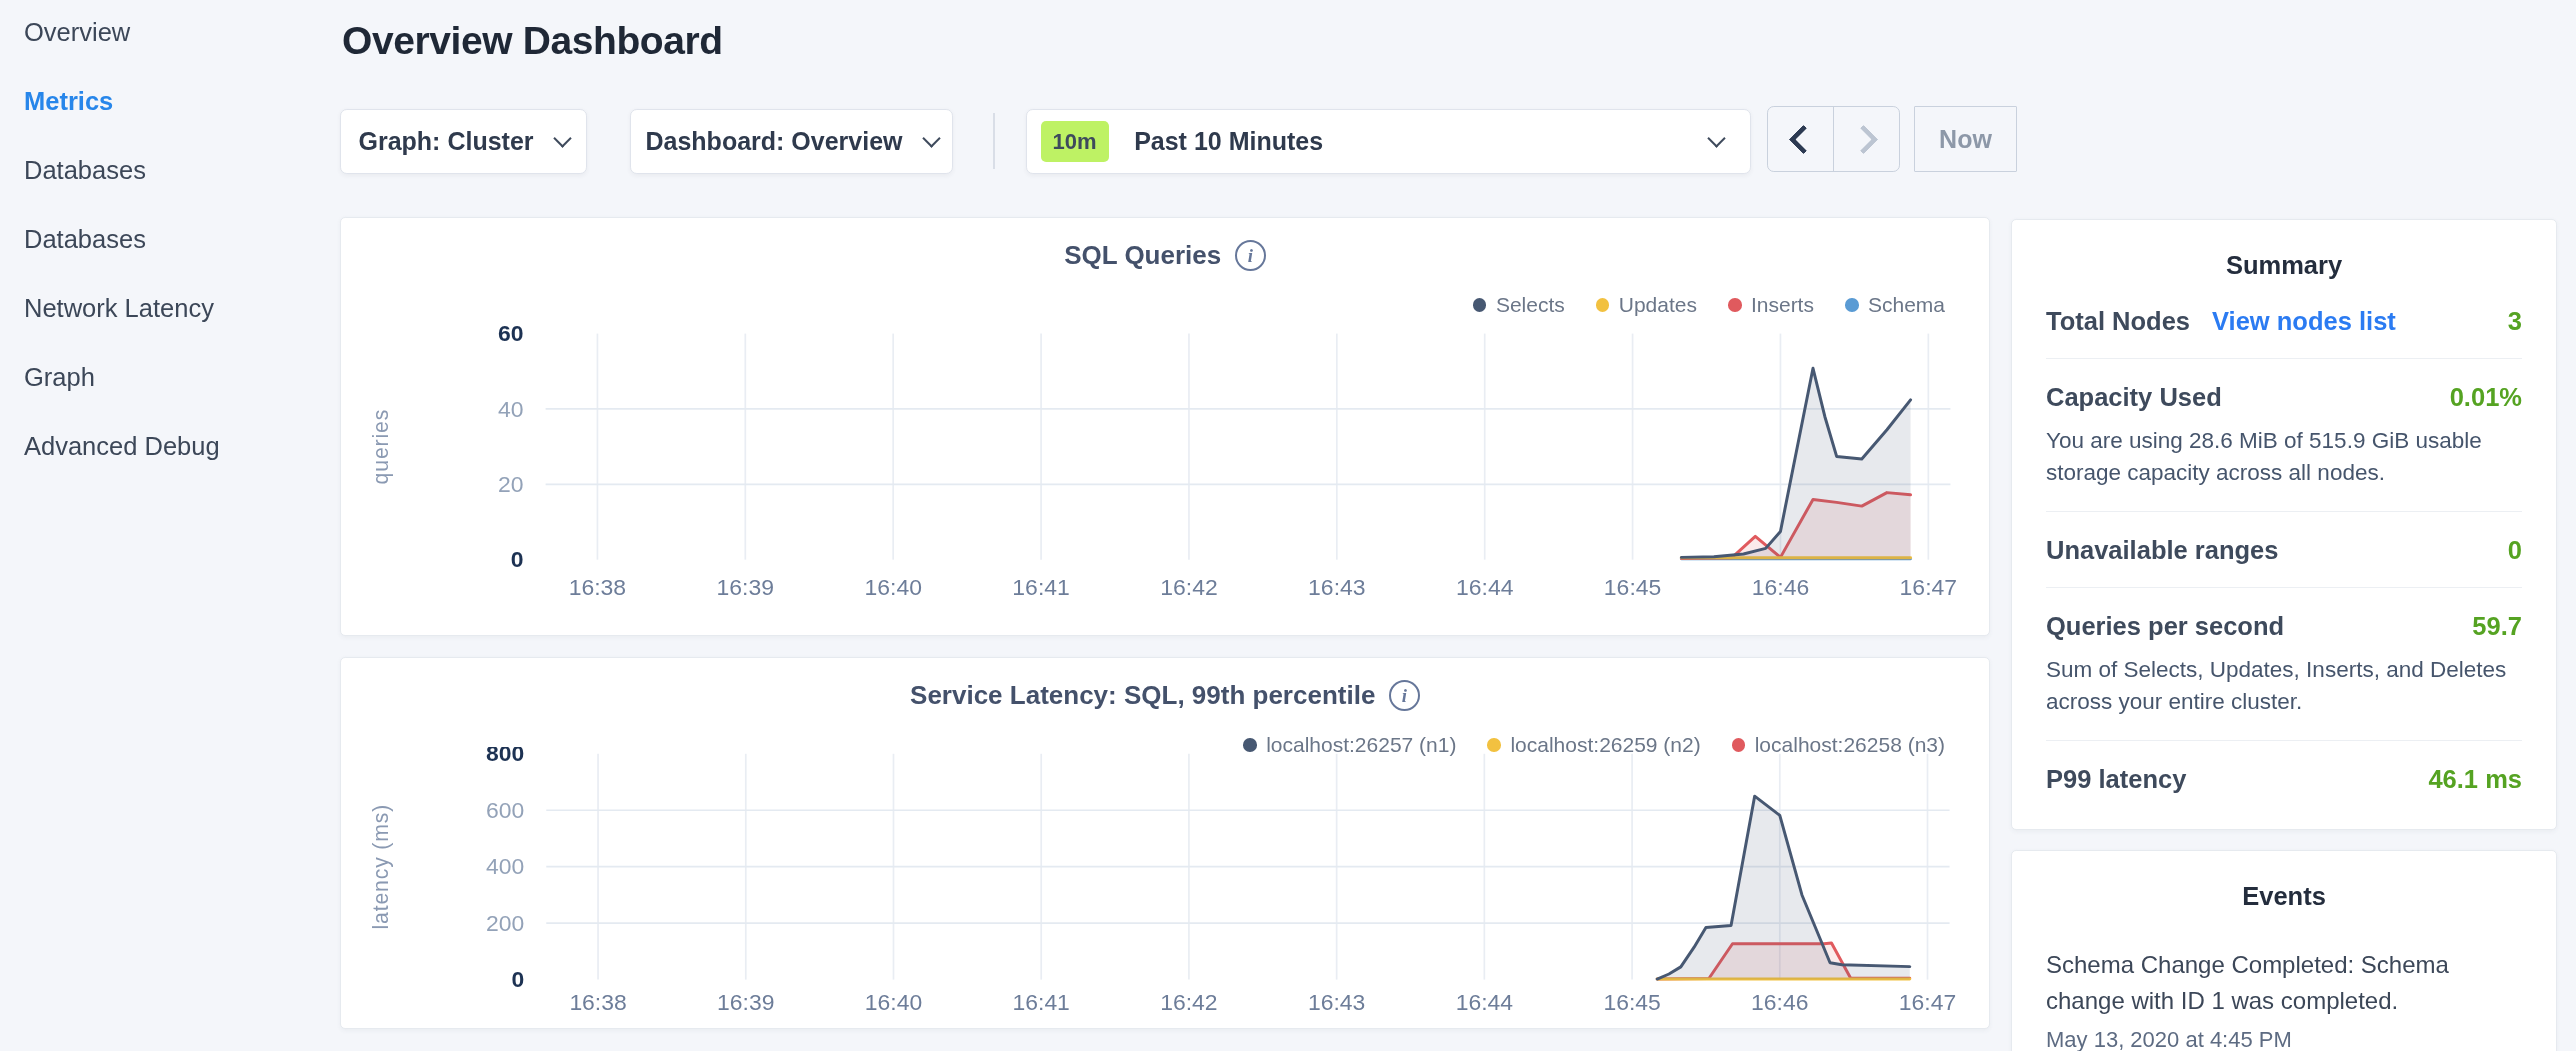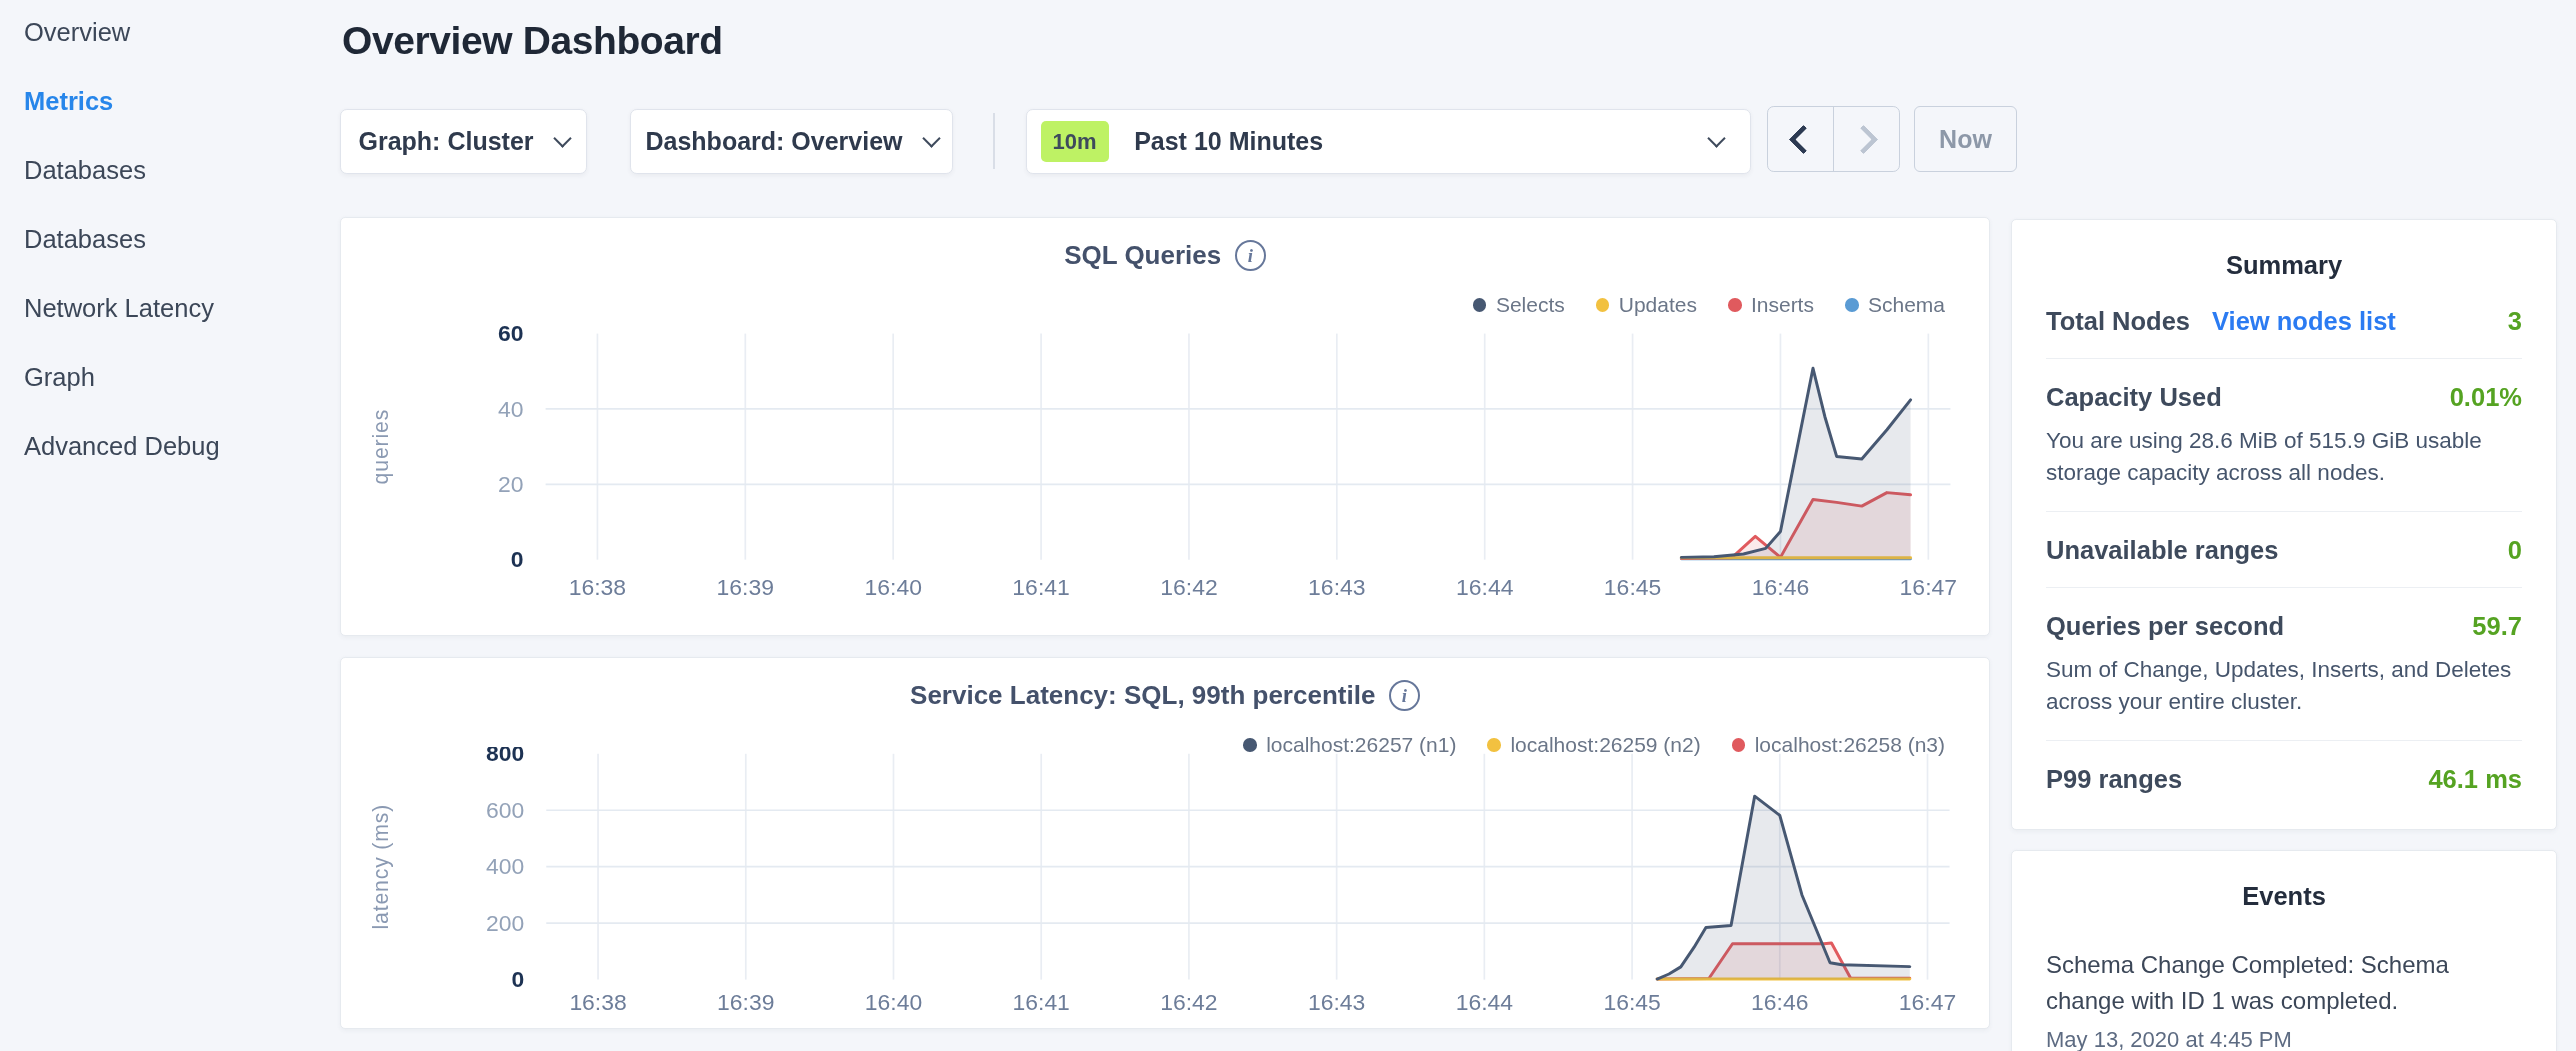--- a/index.html
+++ b/index.html
@@ -39,21 +39,21 @@
     transform:rotate(45deg); margin-top:-6px; flex:none; }
 
   #pager { position:absolute; left:1767px; top:106px; width:133px; height:66px;
     border:1.7px solid #c9d1dd; border-radius:6.8px; display:flex; box-sizing:border-box; }
   .pager-btn { flex:1; display:flex; align-items:center; justify-content:center; cursor:pointer; }
   .pager-btn.prev { border-right:1.7px solid #c9d1dd; }
   .chev { width:16px; height:16px; border-style:solid; border-width:0 5.1px 5.1px 0; border-radius:1.7px; }
   .chev.left  { border-color:#2c3a52; transform:rotate(135deg); margin-left:6.8px; }
   .chev.right { border-color:#bcc5d2; transform:rotate(-45deg); margin-right:6.8px; }
   #now-btn { position:absolute; left:1914px; top:106px; width:103px; height:66px;
-    border:1.7px solid #c9d1dd; border-radius:6px; background:transparent;
+    border:1.7px solid #c9d1dd; border-radius:1px; background:transparent;
     font:700 25px "Liberation Sans", sans-serif; color:#8d98a8; box-sizing:border-box; }
 
   
   #panel-chart1 { left:340px; top:217px; width:1650px; height:419px; }
   #panel-chart2 { left:340px; top:657px; width:1650px; height:372px; }
   .chart-title-row { position:absolute; top:22px; left:0; right:0;
     display:flex; justify-content:center; align-items:center; gap:13.6px; }
   .chart-title { margin:0; font-size:26px; font-weight:700; color:#44516b; }
   .info-icon { width:31px; height:31px; border:2.1px solid #66779a; border-radius:50%;
     display:flex; align-items:center; justify-content:center; color:#66779a;
@@ -267,25 +267,25 @@
       <div class="s-main">
         <span class="s-label">Unavailable ranges</span>
         <span class="s-value">0</span>
       </div>
     </div>
     <div class="s-row">
       <div class="s-main">
         <span class="s-label">Queries per second</span>
         <span class="s-value">59.7</span>
       </div>
-      <p class="s-sub">Sum of Change, Updates, Inserts, and Deletes across your entire cluster.</p>
-    </div>
-    <div class="s-row">
-      <div class="s-main">
-        <span class="s-label">P99 ranges</span>
+      <p class="s-sub">Sum of Selects, Updates, Inserts, and Deletes across your entire cluster.</p>
+    </div>
+    <div class="s-row">
+      <div class="s-main">
+        <span class="s-label">P99 latency</span>
         <span class="s-value">46.1 ms</span>
       </div>
     </div>
   </div>
 </aside>
 
 <aside class="panel" id="events-panel">
   <h3 class="panel-heading">Events</h3>
   <div class="event-item">
     <p class="event-text">Schema Change Completed: Schema change with ID 1 was completed.</p>

